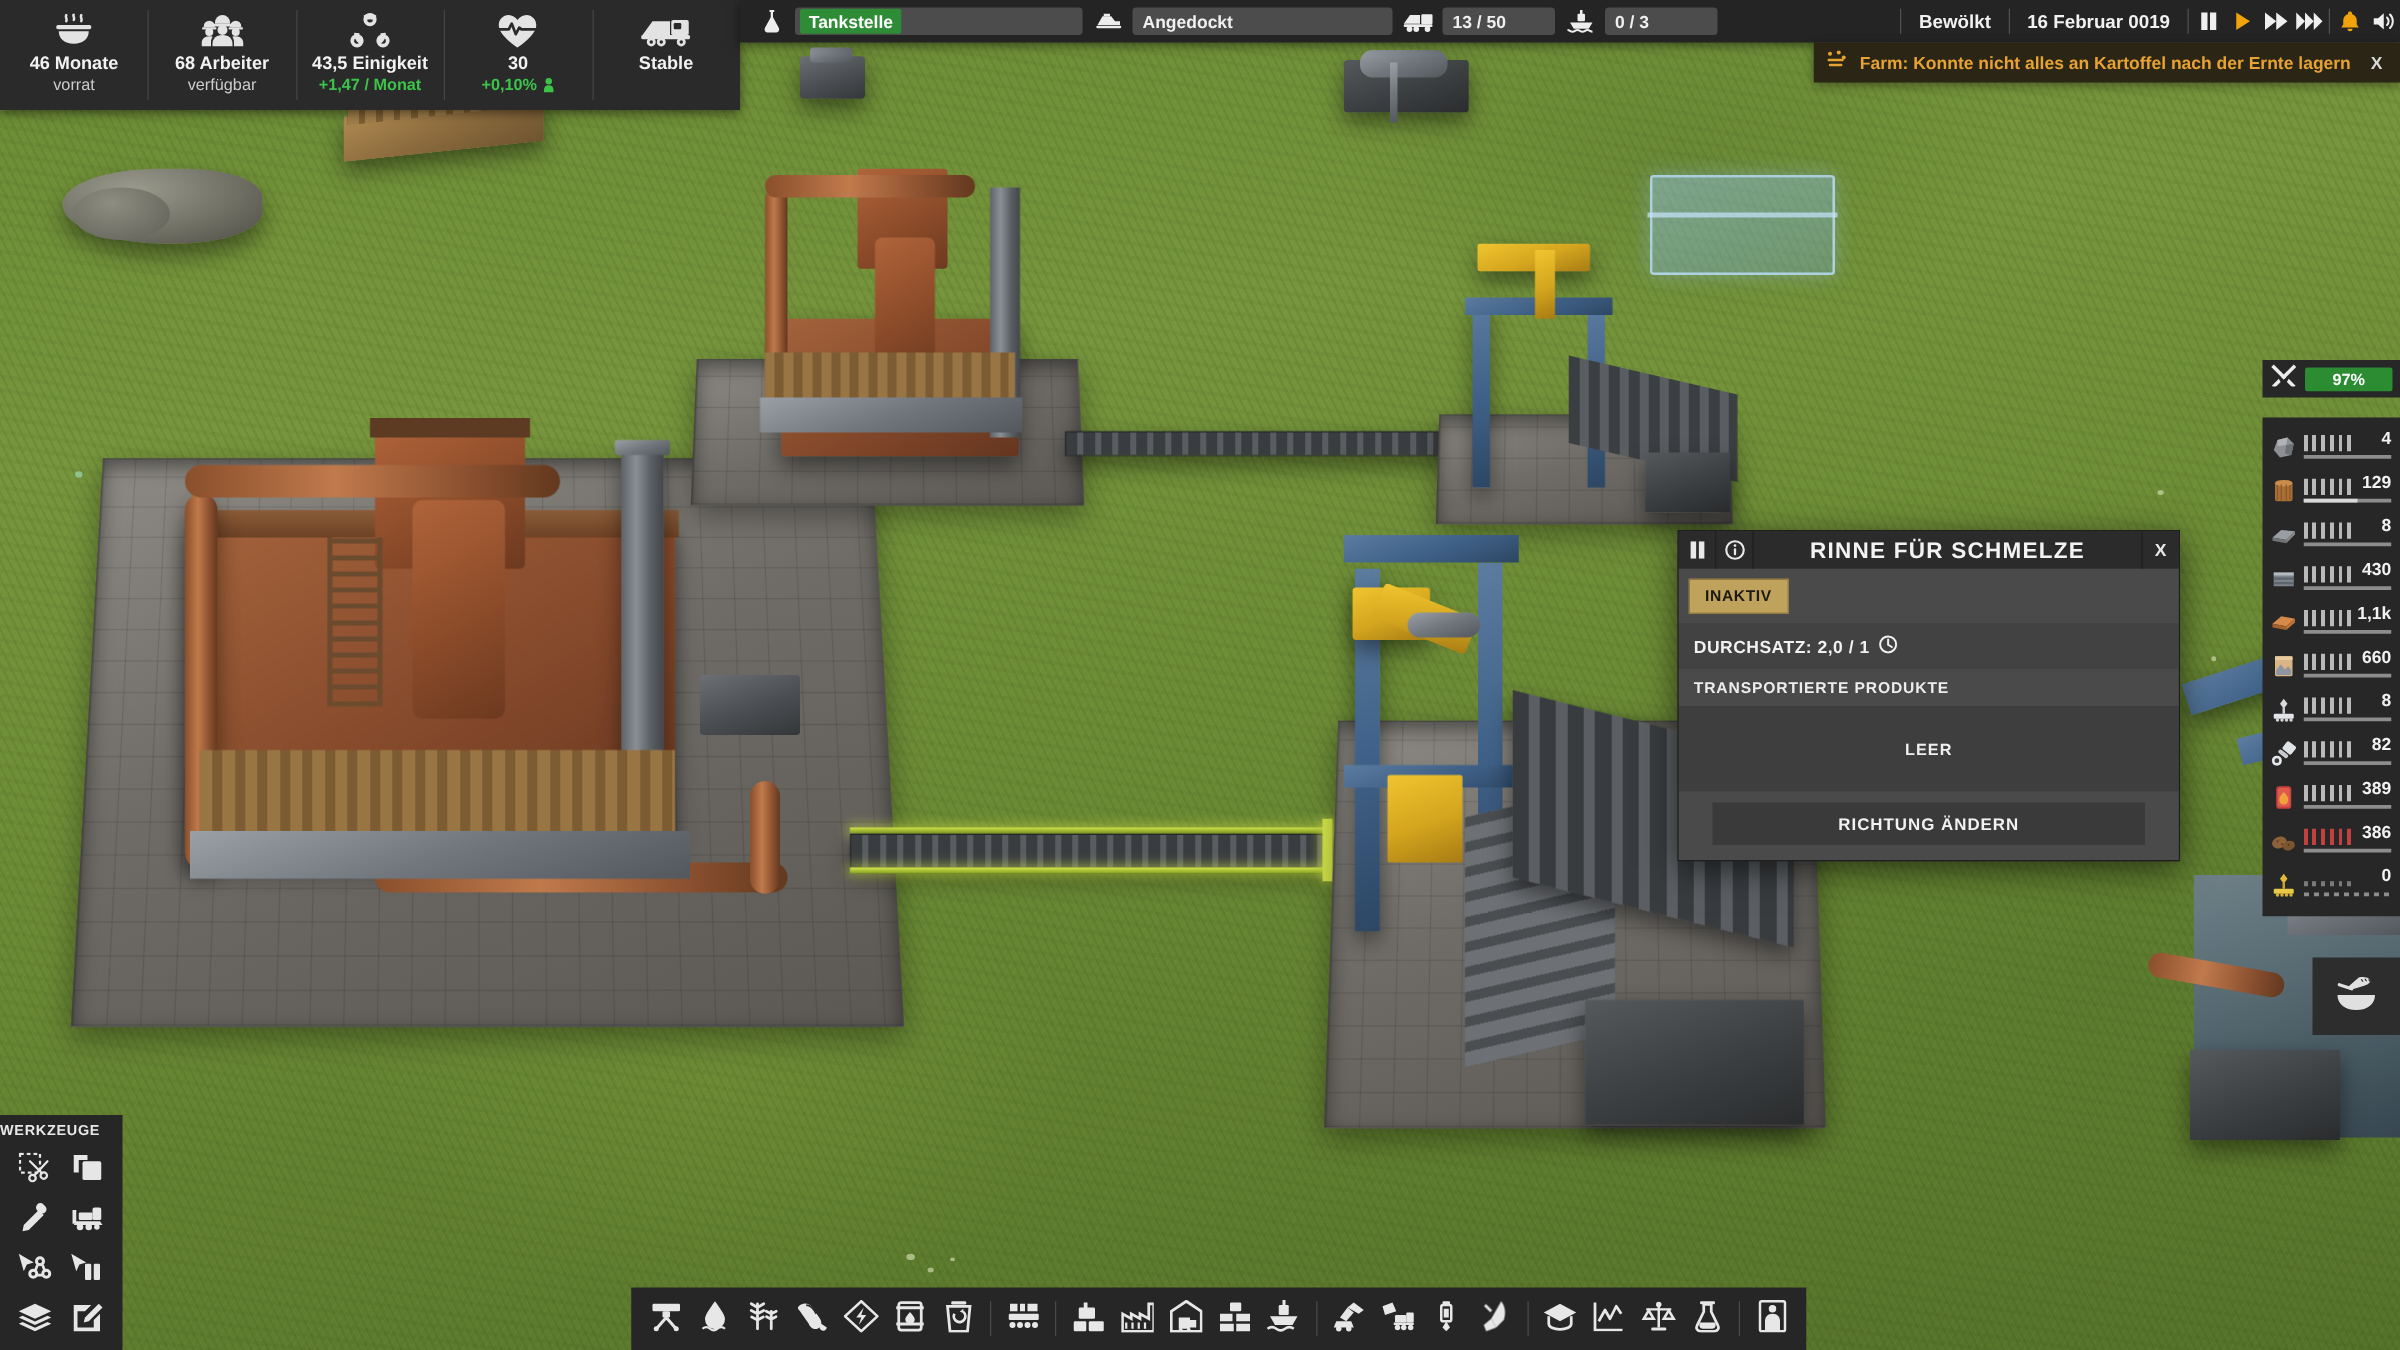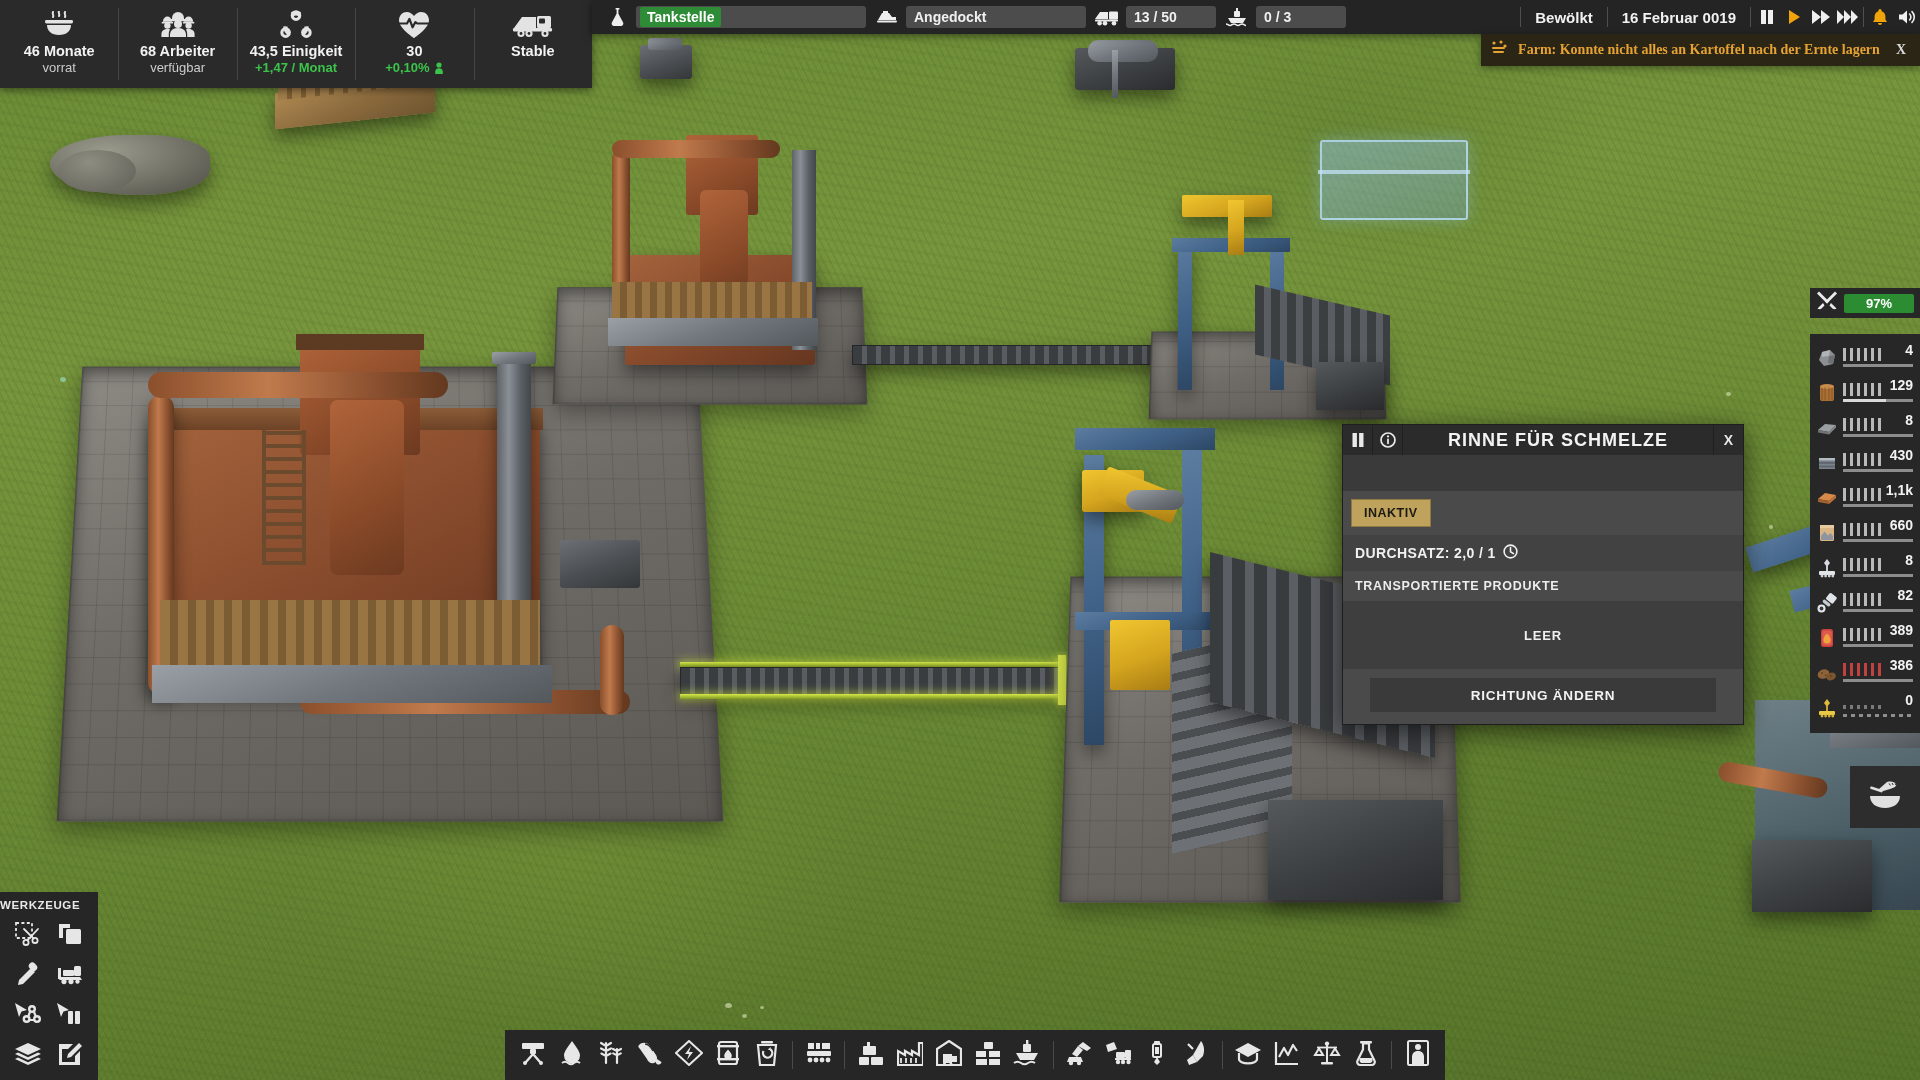--- a/index.html
+++ b/index.html
@@ -90,40 +90,40 @@
     background:#242424; display:flex; align-items:center; padding:0 0 0 10px;
     box-shadow:0 2px 8px rgba(0,0,0,.5);
   }
   .tb-icon{ width:30px; display:flex; align-items:center; justify-content:center; }
   .tb-icon svg{ fill:#ededed; }
   .tb-field{
     height:22px; background:#4c4c4c; border-radius:3px; display:flex; align-items:center;
     padding:0 8px; margin:0 6px 0 4px; color:#f0f0f0; font-size:14px; font-weight:bold;
   }
   .tb-field.wide{ width:230px; }
-  .tb-field.mid { width:180px; }
+  .tb-field.mid { width:208px; }
   .tb-field.num { width:90px; }
   .tb-chip{
     background:#2e8c36; color:#fff; font-weight:bold; font-size:14px;
     padding:2px 7px; border-radius:2px; margin-left:-4px;
   }
   .tb-spacer{flex:1;}
   .tb-right{ display:flex; align-items:center; height:100%; }
   .tb-sep{ width:1px; height:20px; background:#4f4f4f; margin:0 2px; }
   .tb-txt{ color:#f1f1f1; font-size:15px; font-weight:bold; padding:0 12px; white-space:nowrap; }
   .tb-btn{ width:27px; height:34px; display:flex; align-items:center; justify-content:center; cursor:pointer;}
   .tb-btn svg{ fill:#efefef; }
   .tb-btn.play svg{ fill:#f0a30a; }
   .tb-btn.bell svg{ fill:#f0a30a; }
 
   
   #notif{
     position:absolute; right:0; top:34px; height:32px;
     background:#2b2516; display:flex; align-items:center; gap:10px;
-    padding:0 14px 0 10px; box-shadow:0 2px 8px rgba(0,0,0,.4);font-family:Liberation Serif, serif;
+    padding:0 14px 0 10px; box-shadow:0 2px 8px rgba(0,0,0,.4);
   }
   #notif .ntext{ color:#e6a233; font-size:14px; font-weight:bold; white-space:nowrap; }
   #notif .nclose{ color:#d8d8d8; font-size:14px; font-weight:bold; cursor:pointer; margin-left:6px;}
   #notif svg{ fill:#e6a233; }
 
   
   #res-top{
     position:absolute; right:0; top:288px; width:110px; height:30px;
     background:#272727; display:flex; align-items:center; gap:6px; padding:0 6px;
   }
@@ -201,21 +201,21 @@
   .dlg-hbtn svg{ fill:#e9e9e9; }
   .dlg-title{
     flex:1; display:flex; align-items:center; justify-content:center;
     color:#f3f3f3; font-size:18px; font-weight:bold; letter-spacing:1px;
   }
   .dlg-close{
     width:30px; display:flex; align-items:center; justify-content:center;
     color:#e8e8e8; font-size:14px; font-weight:bold; cursor:pointer;
     border-left:1px solid #1f1f1f;
   }
-  .dlg-statusrow{ background:#4a4a4a; padding:8px 8px;margin-top:36px; }
+  .dlg-statusrow{ background:#4a4a4a; padding:8px 8px; }
   .badge-inaktiv{
     display:inline-block; background:#bfa35c; color:#1d1a12;
     font-size:12.5px; font-weight:bold; letter-spacing:.5px;
     padding:6px 12px; border:1px solid #8e7a40; cursor:pointer;
   }
   .dlg-rate{
     background:#424242; padding:9px 12px; display:flex; align-items:center; gap:7px;
     color:#f1f1f1; font-size:14px; font-weight:bold; letter-spacing:.4px;
   }
   .dlg-rate svg{ fill:#f1f1f1; }

